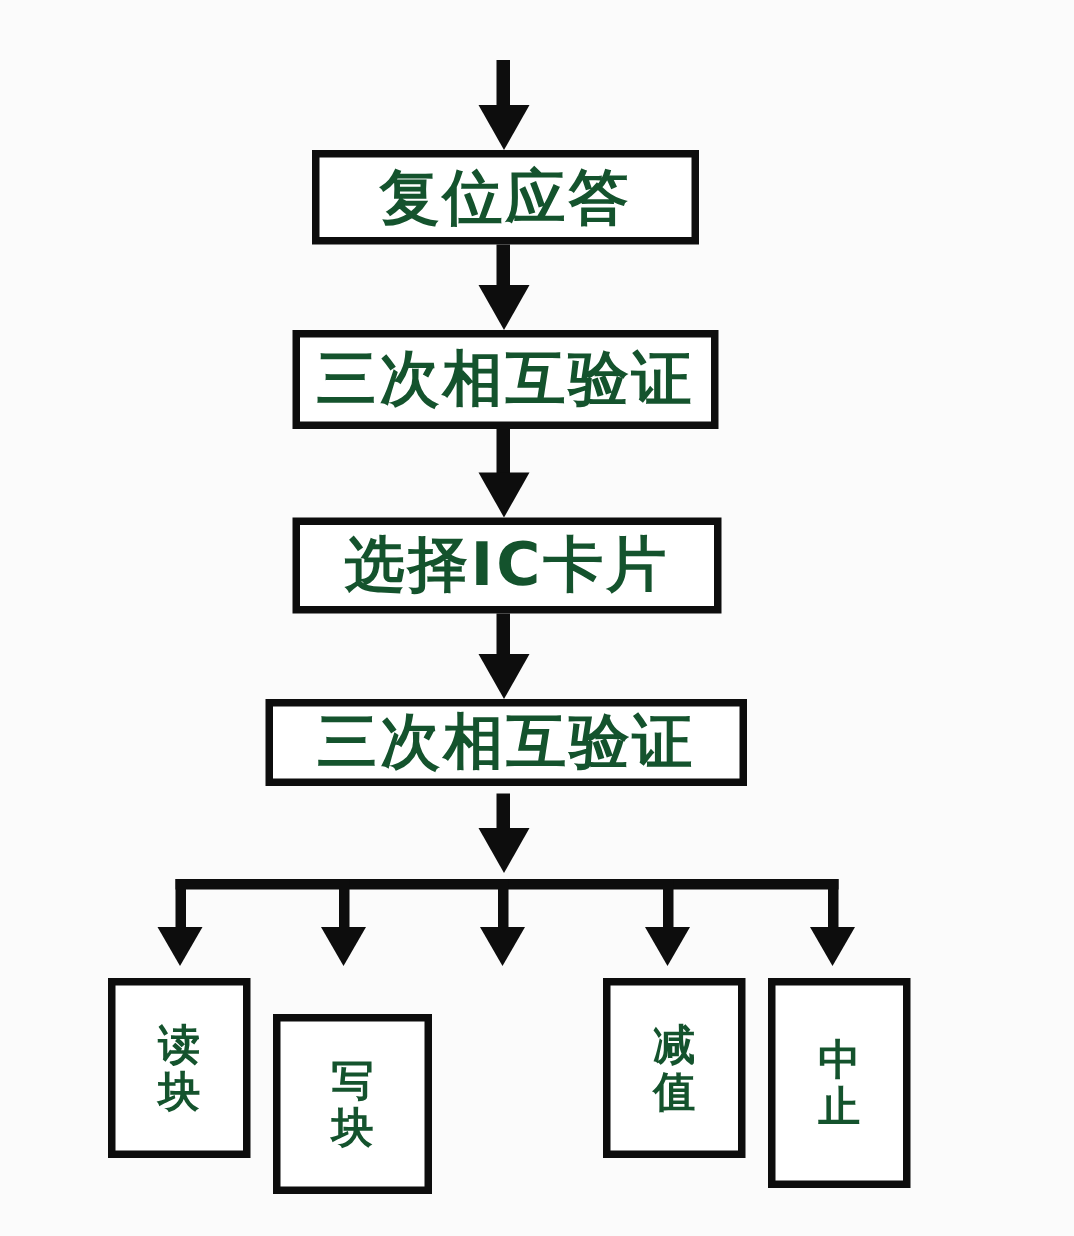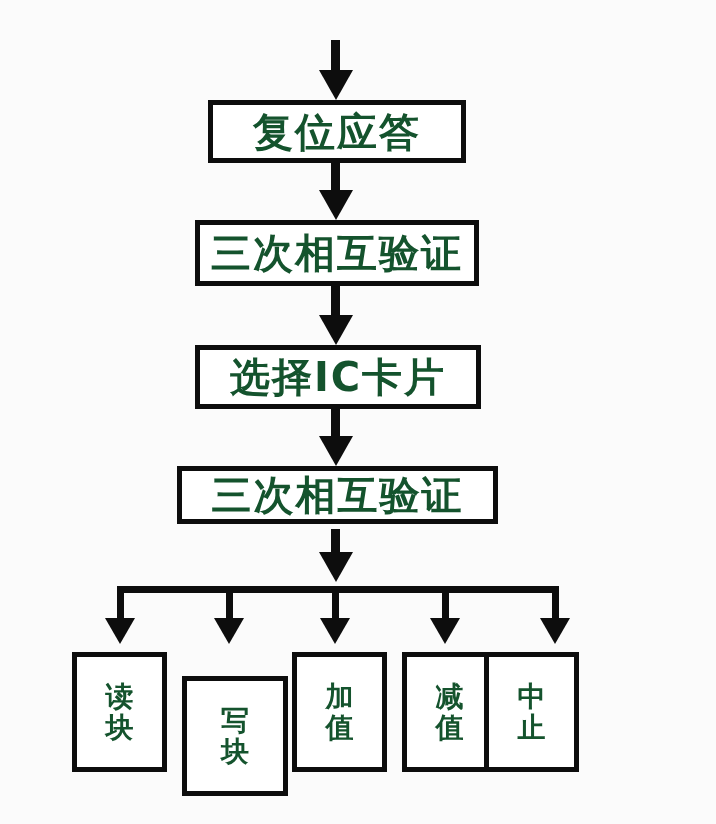--- a/index.html
+++ b/index.html
@@ -125,25 +125,22 @@
   <div class="arrowhead small" style="left:540px; top:618px;"></div>
 
   <div class="node terminal" style="left:72px; top:652px; width:95px; height:120px;">
     <span class="txt">读块</span>
   </div>
 
   <div class="node terminal" style="left:182px; top:652px; width:106px; height:120px;margin-top:24px;">
     <span class="txt">写块</span>
   </div>
 
-  <div class="node terminal" style="left:292px; top:652px; width:95px; height:120px;">
-    <span class="txt">加值</span>
-  </div>
 
   <div class="node terminal" style="left:402px; top:652px; width:95px; height:120px;justify-content:center;">
     <span class="txt">减值</span>
   </div>
 
-  <div class="node terminal" style="left:484px; top:652px; width:95px; height:120px;">
+  <div class="node terminal" style="left:512px; top:652px; width:95px; height:140px;">
     <span class="txt">中止</span>
   </div>
 
 </div>
 
 </body></html>

